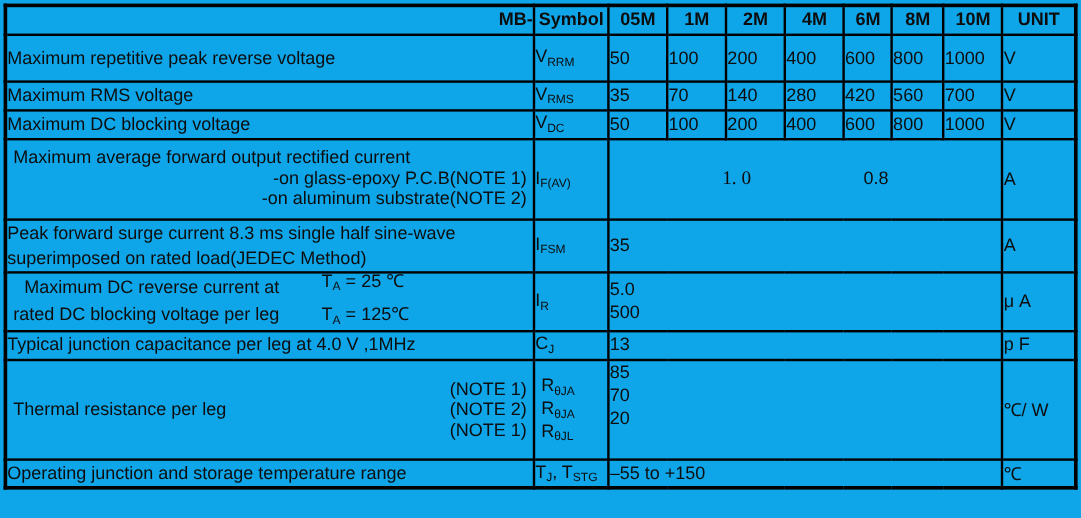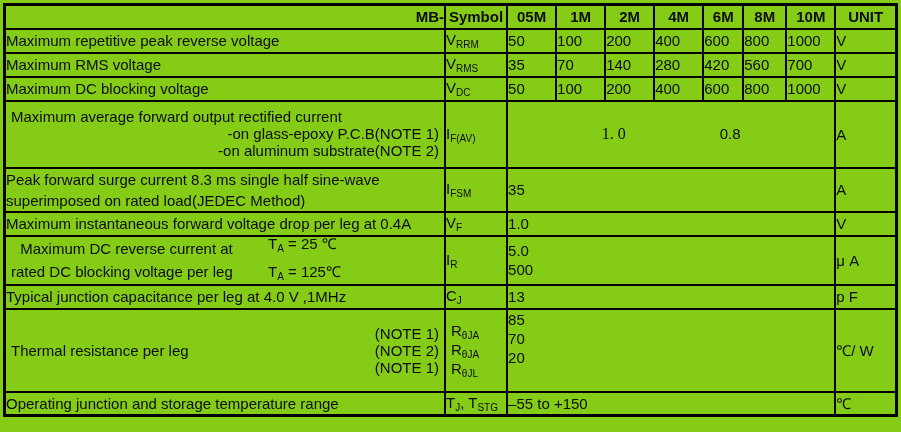--- a/index.html
+++ b/index.html
@@ -5,21 +5,21 @@
   html, body {
     margin: 0; padding: 0;
     background: #ffffff;
     font-family: "Liberation Sans", sans-serif;
     color: #000;
   }
   .page {
     width: 901px; height: 432px;
     box-sizing: border-box;
     padding: 3px 3px;
-    background: #84cc16;
+    background: #0ea5e9;
   }
   table.spec {
     border-collapse: collapse;
     table-layout: fixed;
     width: 895px;
     font-size: 15px;
     color: #0d0d0d;
   }
   table.spec th, table.spec td {
     border: 2px solid #000;
@@ -118,21 +118,21 @@
     <th class="h">05M</th>
     <th class="h">1M</th>
     <th class="h">2M</th>
     <th class="h">4M</th>
     <th class="h">6M</th>
     <th class="h">8M</th>
     <th class="h">10M</th>
     <th class="h">UNIT</th>
   </tr>
 
-  <tr style="height:24px">
+  <tr style="height:39px">
     <td class="desc">Maximum repetitive peak reverse voltage</td>
     <td class="sym"><span>V</span><sub class="ss">RRM</sub></td>
     <td class="val">50</td>
     <td class="val">100</td>
     <td class="val">200</td>
     <td class="val">400</td>
     <td class="val">600</td>
     <td class="val">800</td>
     <td class="val">1000</td>
     <td class="unit">V</td>
@@ -185,26 +185,20 @@
   <tr style="height:43px">
     <td class="desc desc2">
       <div>Peak forward surge current 8.3 ms single half sine-wave</div>
       <div>superimposed on rated load(JEDEC Method)</div>
     </td>
     <td class="sym"><span>I</span><sub class="ss">FSM</sub></td>
     <td class="val" colspan="7">35</td>
     <td class="unit">A</td>
   </tr>
 
-  <tr style="height:24px">
-    <td class="desc">Maximum instantaneous forward voltage drop per leg at 0.4A</td>
-    <td class="sym"><span>V</span><sub class="ss">F</sub></td>
-    <td class="val" colspan="7">1.0</td>
-    <td class="unit">V</td>
-  </tr>
 
   <tr style="height:49px">
     <td class="desc" style="padding:0">
       <div class="rel">
         <div class="left-block">
           <div>Maximum DC reverse current at</div>
           <div>rated DC blocking voltage per leg</div>
         </div>
         <div class="cond-block">
           <div><span>T</span><sub class="ss">A</sub><span> = 25 ℃</span></div>

